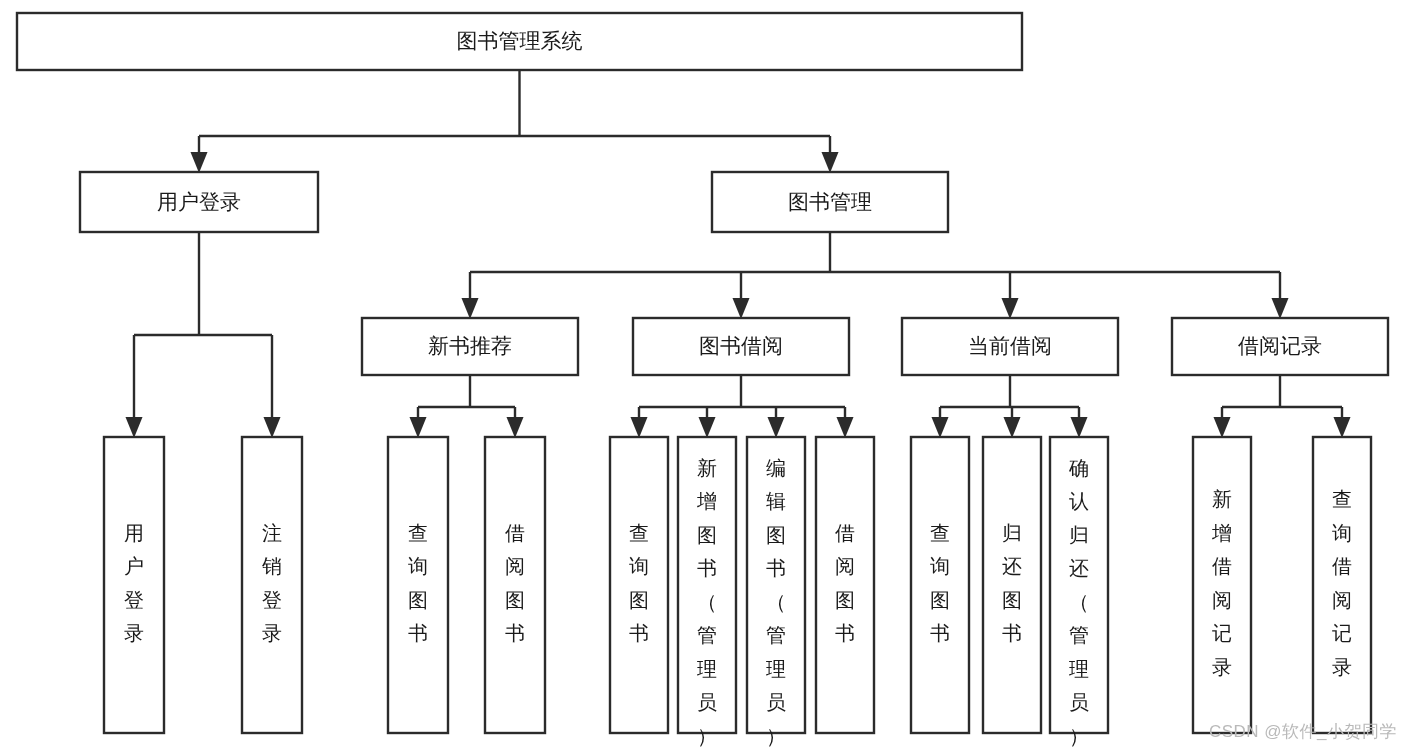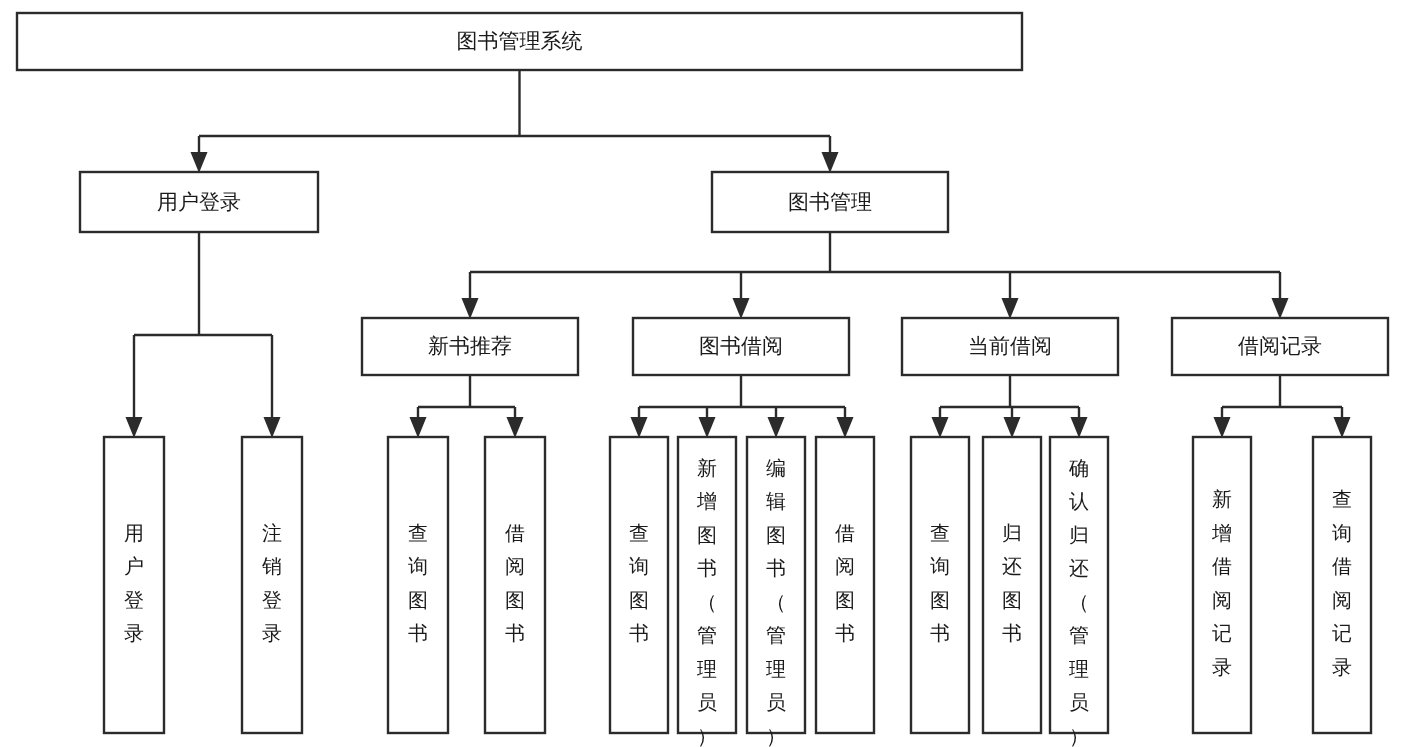--- a/index.html
+++ b/index.html
@@ -212,13 +212,14 @@
         <g>
           <rect x="1193" y="437" width="58" height="296" class="node-rect"></rect>
           <text x="1222" y="0" class="node-label vertical-label"><tspan x="1222" y="501.25">新</tspan><tspan x="1222" y="534.75">增</tspan><tspan x="1222" y="568.25">借</tspan><tspan x="1222" y="601.75">阅</tspan><tspan x="1222" y="635.25">记</tspan><tspan x="1222" y="668.75">录</tspan></text>
         </g>
         <g>
           <rect x="1313" y="437" width="58" height="296" class="node-rect"></rect>
           <text x="1342" y="0" class="node-label vertical-label"><tspan x="1342" y="501.25">查</tspan><tspan x="1342" y="534.75">询</tspan><tspan x="1342" y="568.25">借</tspan><tspan x="1342" y="601.75">阅</tspan><tspan x="1342" y="635.25">记</tspan><tspan x="1342" y="668.75">录</tspan></text>
         </g>
       </g>
   </svg>
+  <div class="watermark">CSDN @软件_小贺同学</div>
 </div>
 
 </body></html>

